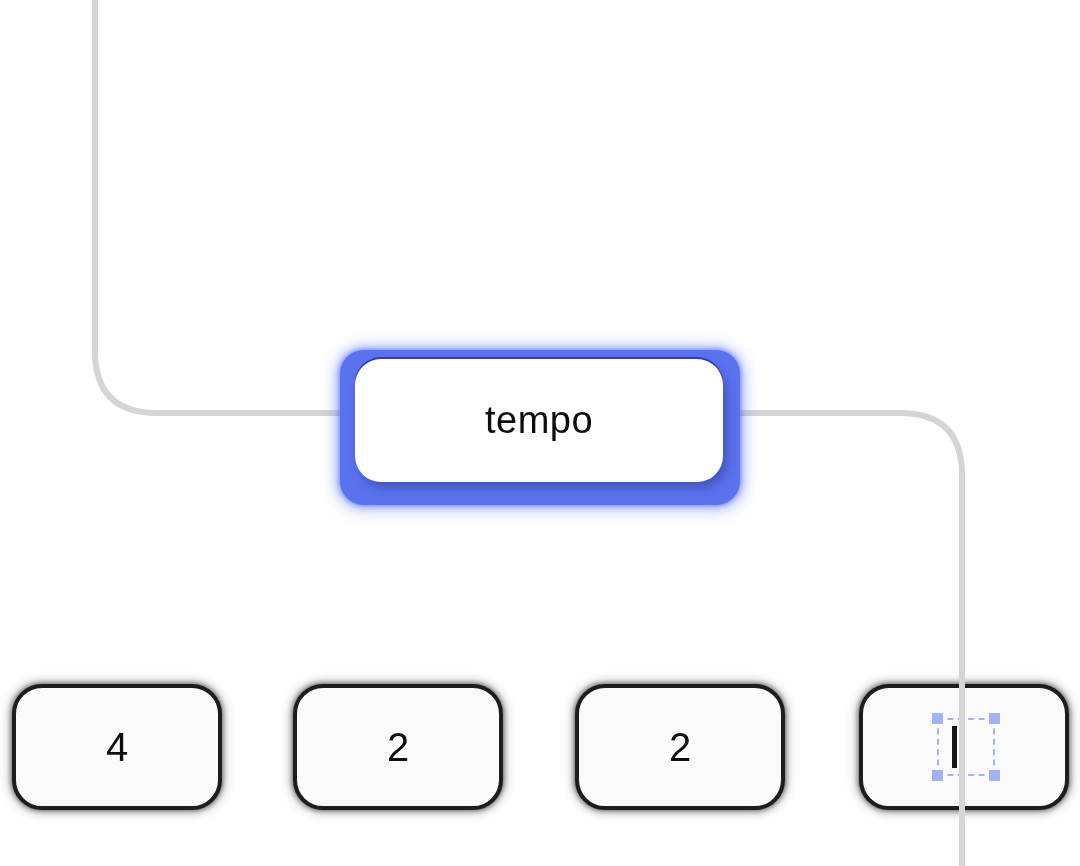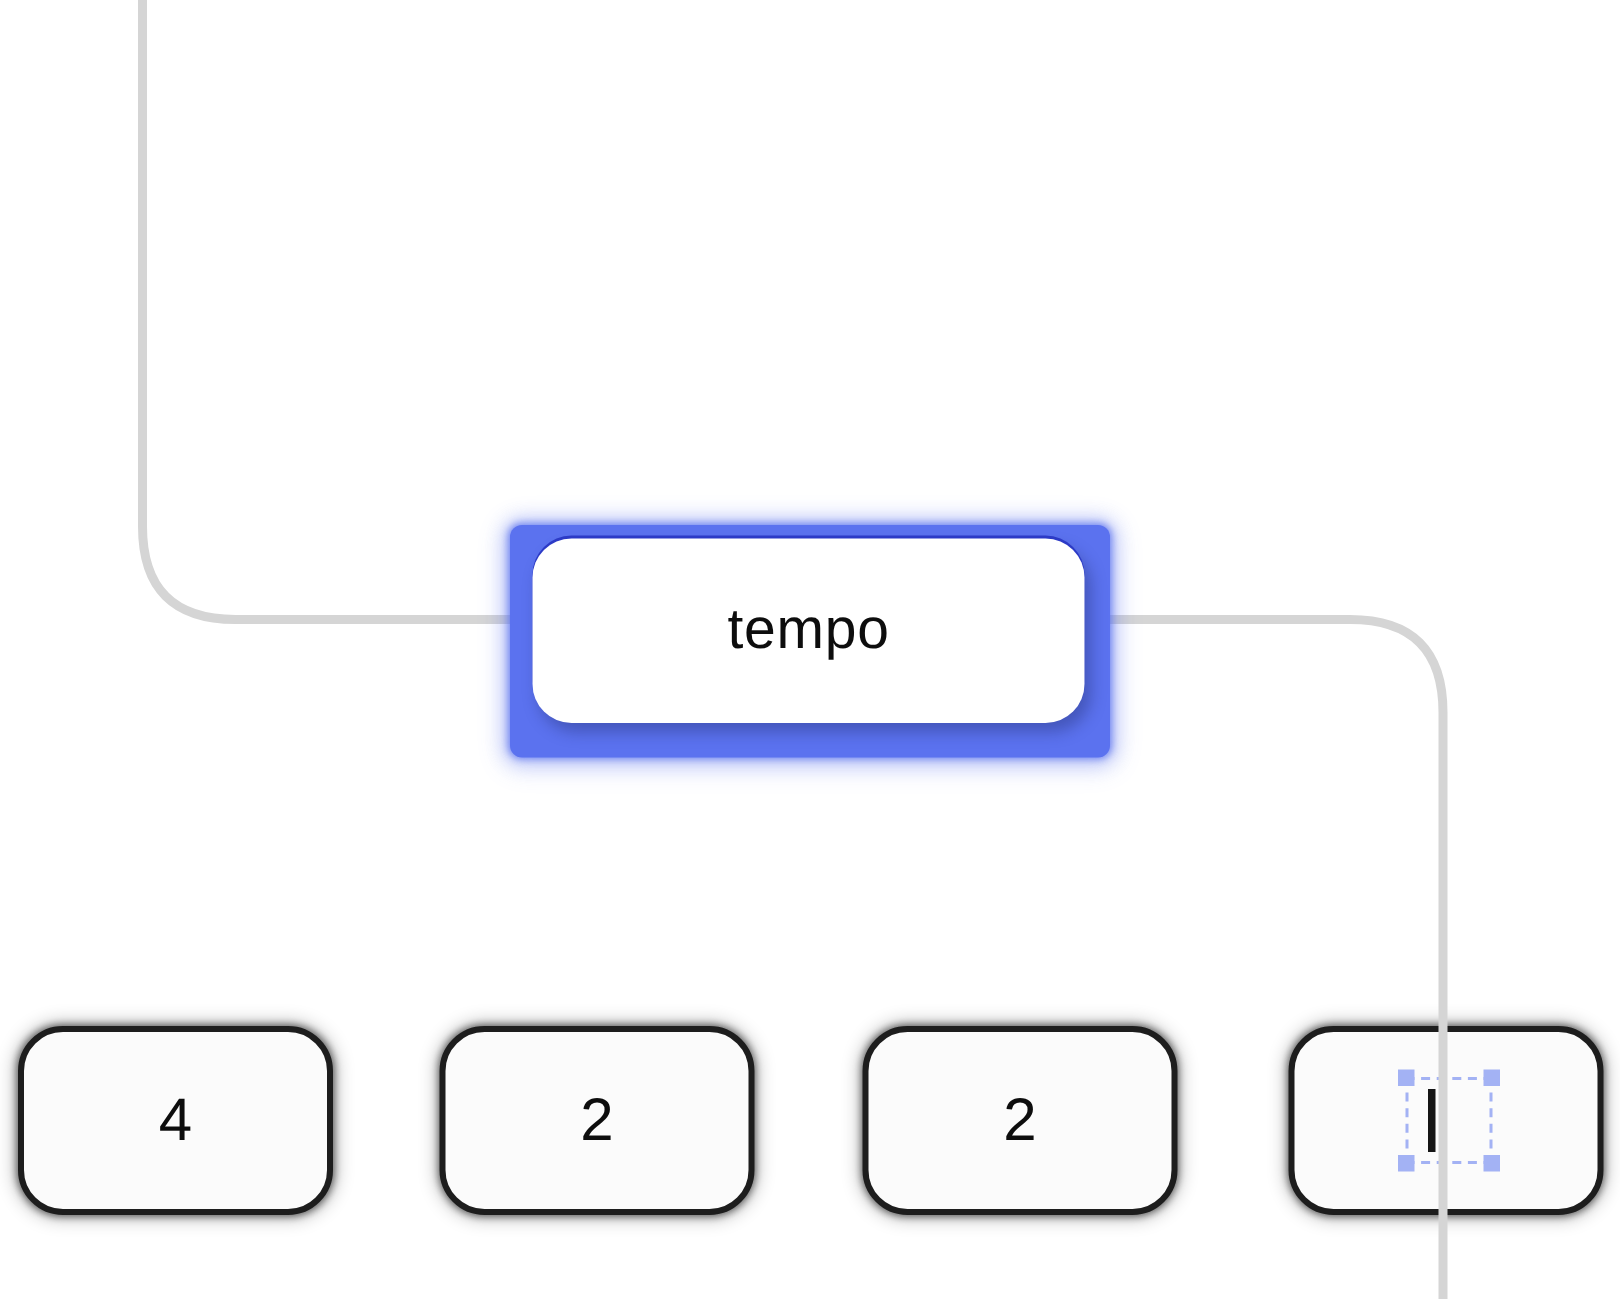--- a/index.html
+++ b/index.html
@@ -32,21 +32,21 @@
     stroke-linecap: butt;
   }
 
   
   .root-node {
     position: absolute;
     left: 340px;
     top: 350px;
     width: 400px;
     height: 155px;
-    border-radius: 8px;
+    border-radius: 24px;
     background: #5b72ef;
     z-index: 10;
     box-shadow:
       0 0 5px 1px rgba(91,114,239,0.75),
       0 0 12px 4px rgba(91,114,239,0.30),
       0 2px 16px 6px rgba(91,114,239,0.18);
   }
   .root-node-inner {
     position: absolute;
     left: 15px;

